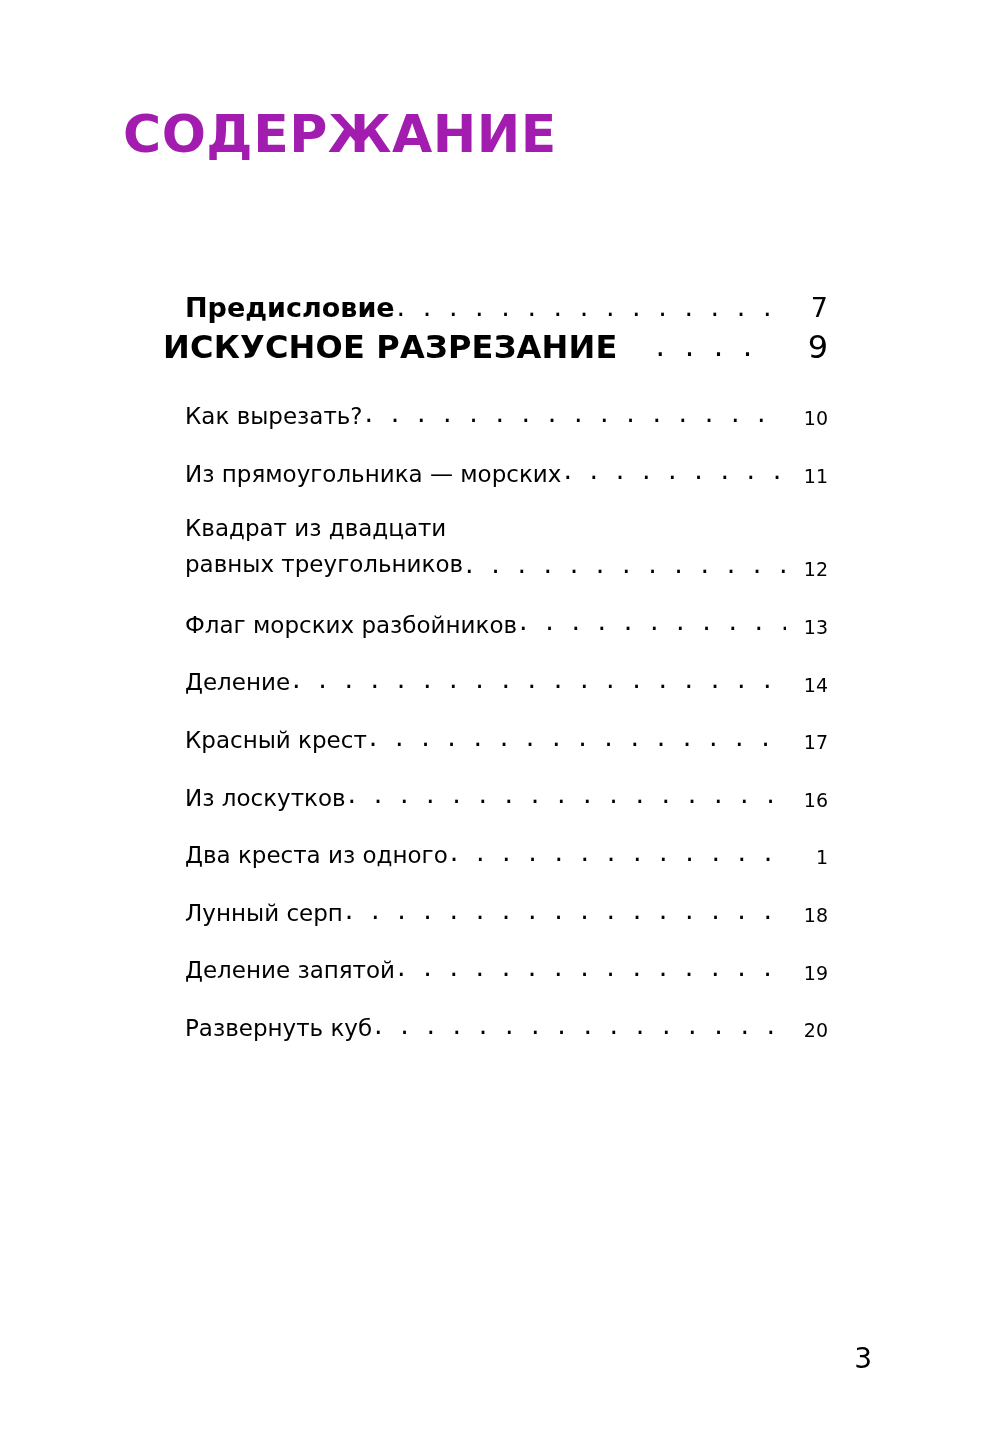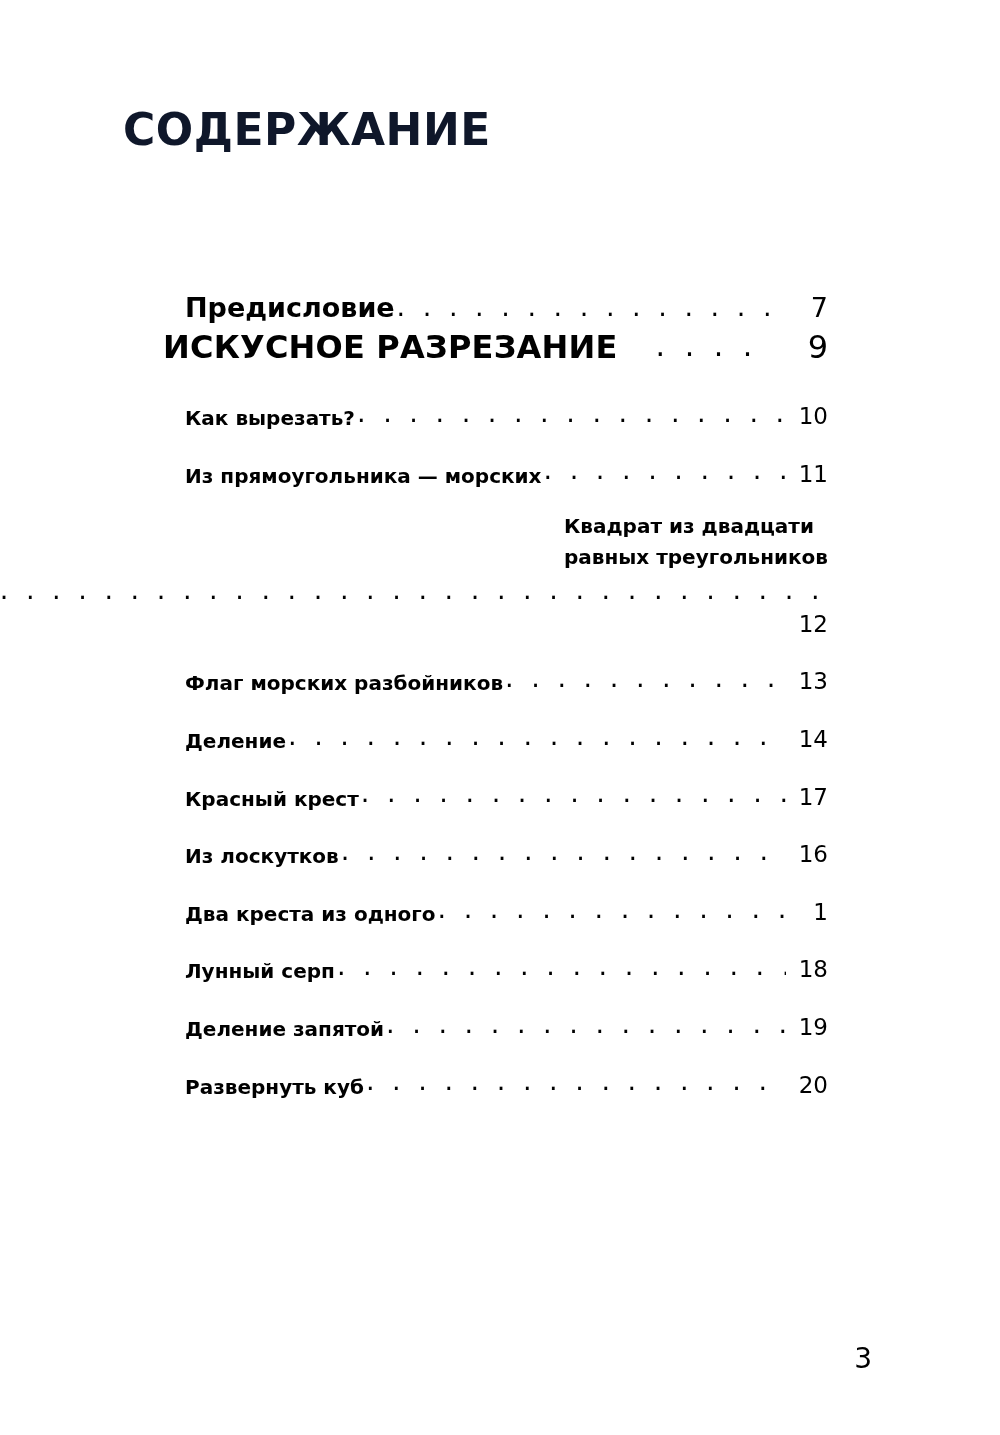--- a/index.html
+++ b/index.html
@@ -21,24 +21,24 @@
     inset: 0;
     padding: 0;
   }
 
   .toc-title {
     position: absolute;
     left: 123px;
     top: 108px;
     font-family: "DejaVu Sans", sans-serif;
     font-weight: 700;
-    font-size: 44px;
+    font-size: 52px;
     letter-spacing: 0.5px;
     line-height: 1;
-    color: #0f172a;
+    color: #a21caf;
   }
 
   .toc-list {
     position: absolute;
     left: 123px;
     top: 290px;
     width: 705px;
   }
 
   .entry {
@@ -59,24 +59,24 @@
     gap: 36px;
   }
   .entry.sub {
     margin-left: 62px;
     width: 643px;
     margin-bottom: 22px;
   }
 
   .entry-label {
     flex: 0 0 auto;
-    font-size: 20px;
+    font-size: 23px;
     line-height: 1.32;
     white-space: pre-line;
-    font-weight: 700;
+    font-weight: 400;
   }
   .entry.preface .entry-label {
     font-weight: 700;
     font-size: 27px;
   }
   .entry.section .entry-label {
     font-weight: 700;
     font-size: 32px;
     letter-spacing: 0.2px;
   }
@@ -94,38 +94,37 @@
     top: -1px;
   }
   .entry.section .dots {
     font-size: 30px;
     letter-spacing: 5px;
     top: -2px;
   }
 
   .entry-page {
     flex: 0 0 auto;
-    font-size: 23px;
+    font-size: 19px;
     line-height: 1.32;
     text-align: right;
     min-width: 38px;
   }
   .entry.section .entry-page {
     font-size: 32px;
     font-weight: 400;
   }
   .entry.preface .entry-page {
     font-size: 27px;
     font-weight: 400;
   }
 
   
   .entry.multiline {
     align-items: flex-end;
-    flex-direction: column;
   }
   .entry.multiline .entry-label {
     line-height: 1.55;
   }
 
   .folio {
     position: absolute;
     right: 128px;
     bottom: 60px;
     font-size: 28px;

